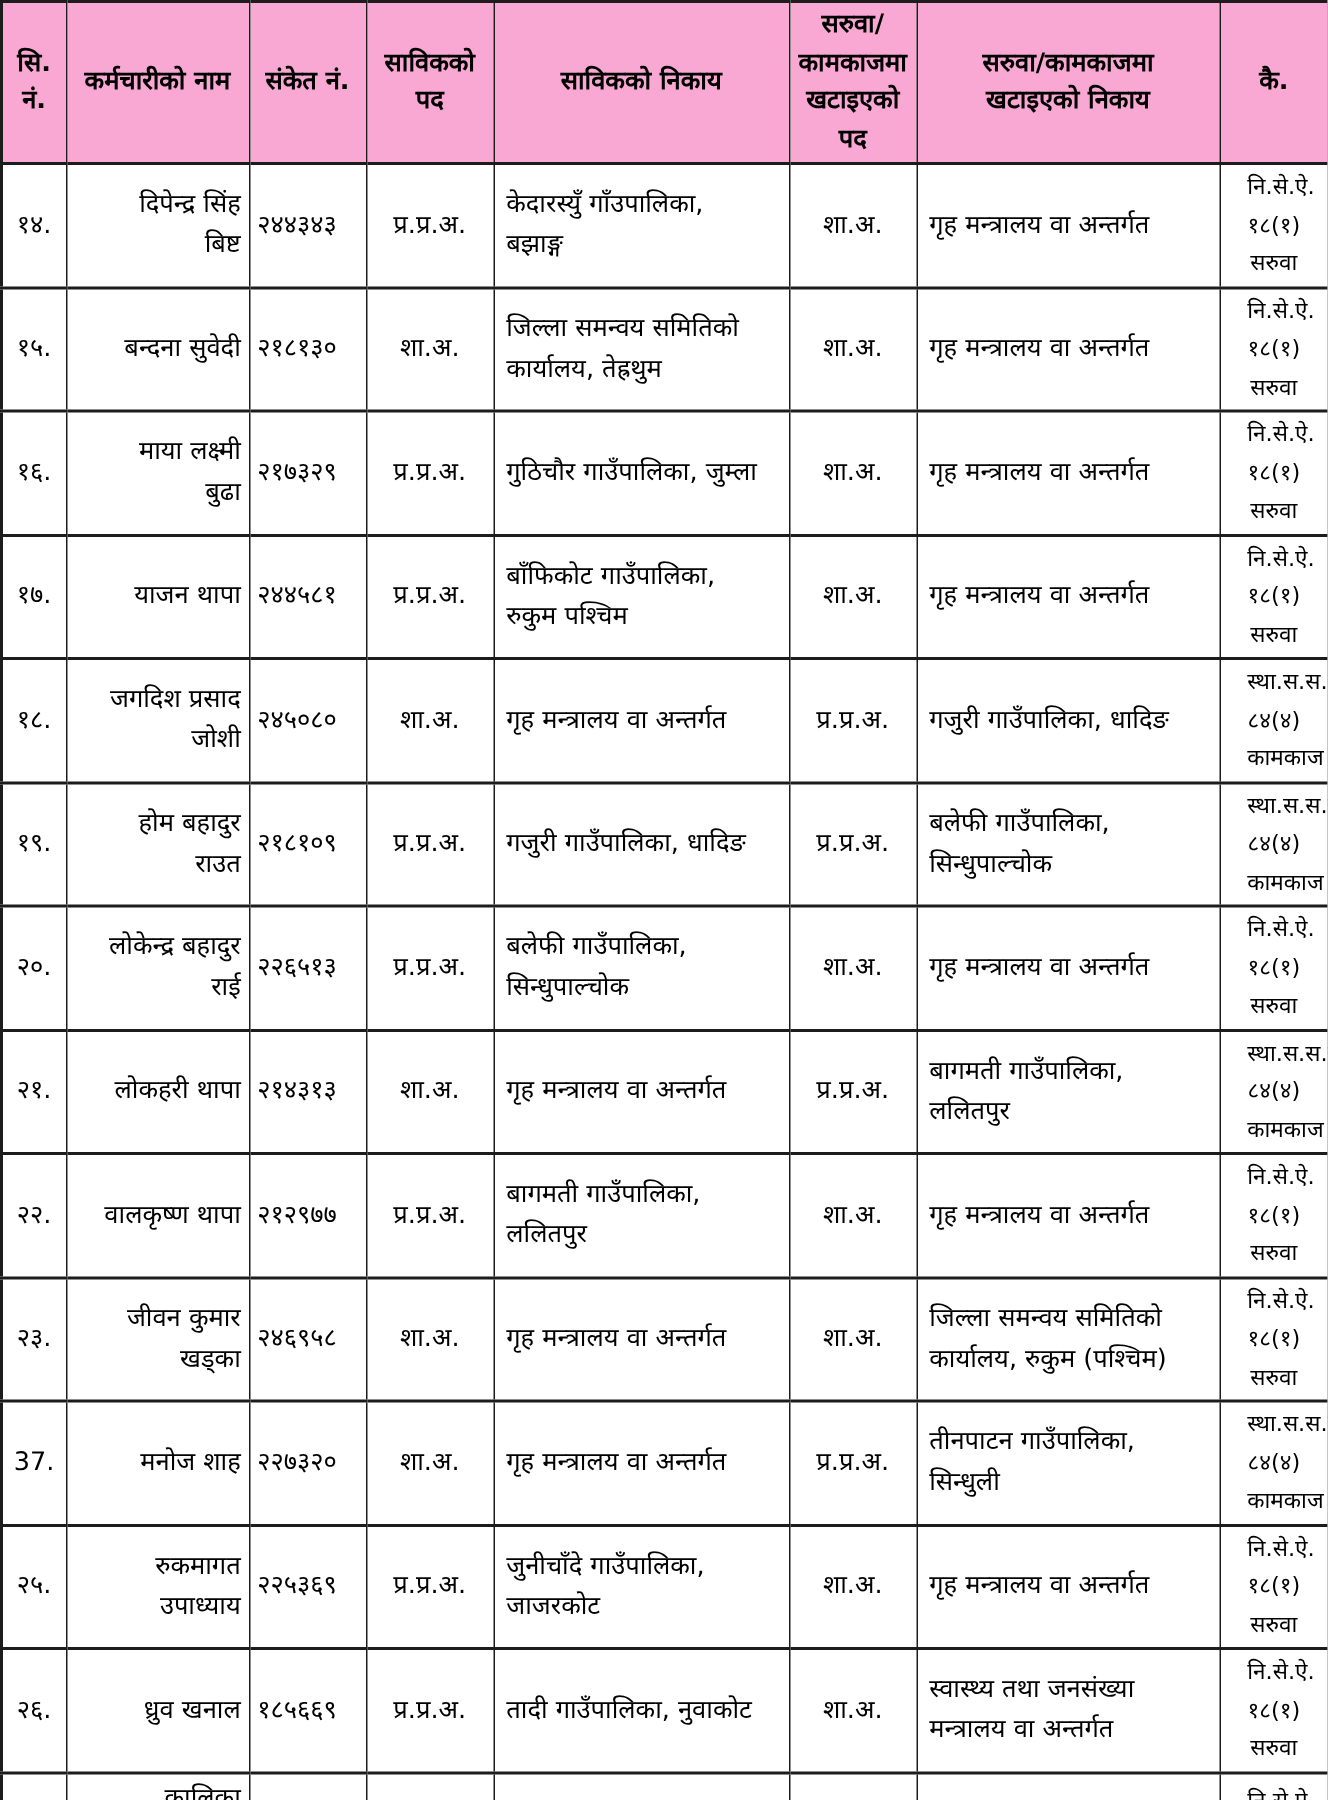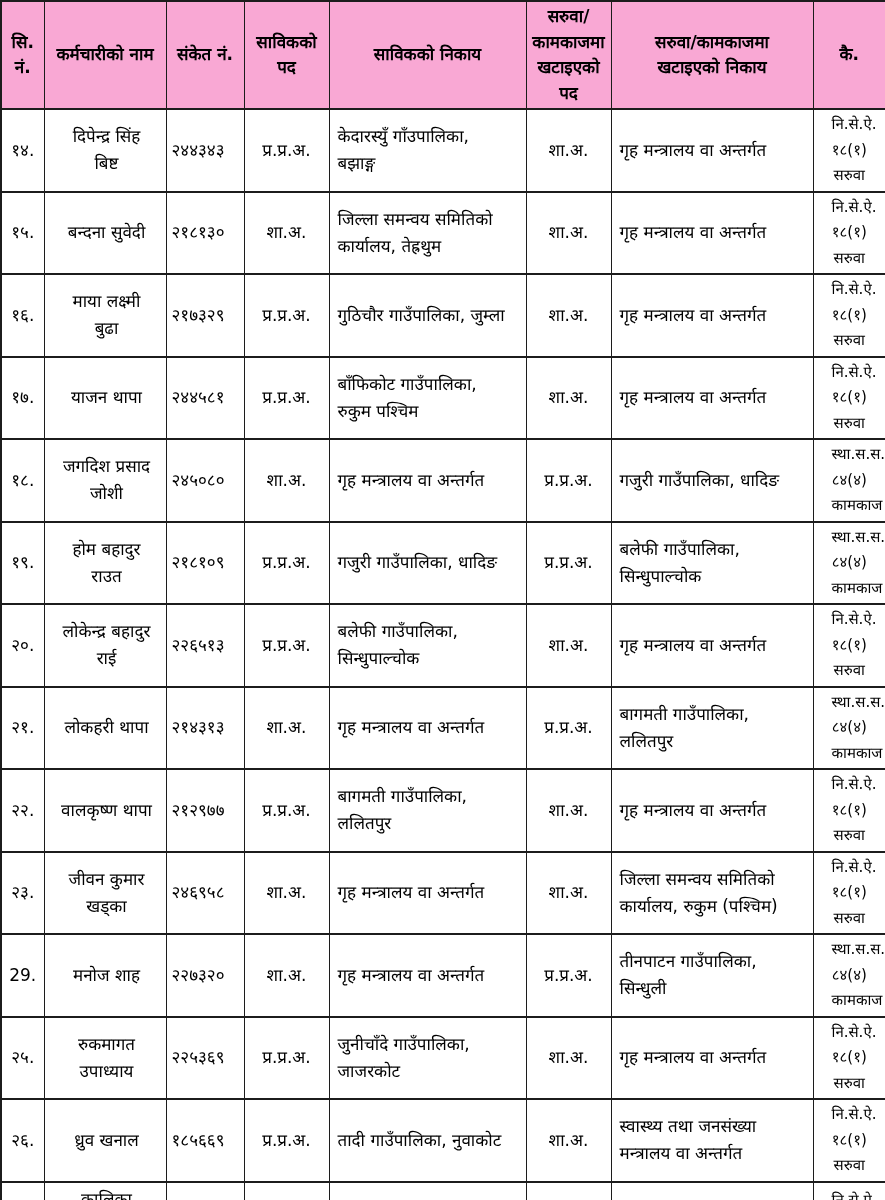--- a/index.html
+++ b/index.html
@@ -54,21 +54,21 @@
     line-height: 1.5;
     padding: 2px 2px;
   }
   tbody tr { height: 78px; }
   tbody td {
     font-size: 17px;
     line-height: 1.6;
     padding: 3px 5px;
   }
   td.c-sn     { text-align: center; margin-top: 44px; }
-  td.c-name   { text-align: center; padding-left: 8px; }
+  td.c-name   { text-align: right; padding-left: 8px; }
   td.c-code   { text-align: left; }
   td.c-post   { text-align: center; margin-top: 31px; }
   td.c-office { text-align: left; padding-left: 8px; }
   td.c-remark { text-align: center; font-size: 15px; line-height: 1.7; padding: 2px 18px; margin-top: 40px; }
 </style>
 </head>
 <body>
 
 <div class="doc">
   <table class="transfer-table">
@@ -229,21 +229,21 @@
           <td class="c-post">शा.अ.</td>
           <td class="c-office">गृह मन्त्रालय वा अन्तर्गत</td>
           <td class="c-post">शा.अ.</td>
           <td class="c-office">जिल्ला समन्वय समितिको
 कार्यालय, रुकुम (पश्चिम)</td>
           <td class="c-remark">नि.से.ऐ.
 १८(१)
 सरुवा</td>
         </tr>
         <tr>
-          <td class="c-sn">29.</td>
+          <td class="c-sn">37.</td>
           <td class="c-name">मनोज शाह</td>
           <td class="c-code">२२७३२०</td>
           <td class="c-post">शा.अ.</td>
           <td class="c-office">गृह मन्त्रालय वा अन्तर्गत</td>
           <td class="c-post">प्र.प्र.अ.</td>
           <td class="c-office">तीनपाटन गाउँपालिका,
 सिन्धुली</td>
           <td class="c-remark">स्था.स.स.ऐ
 ८४(४)
 कामकाज</td>

